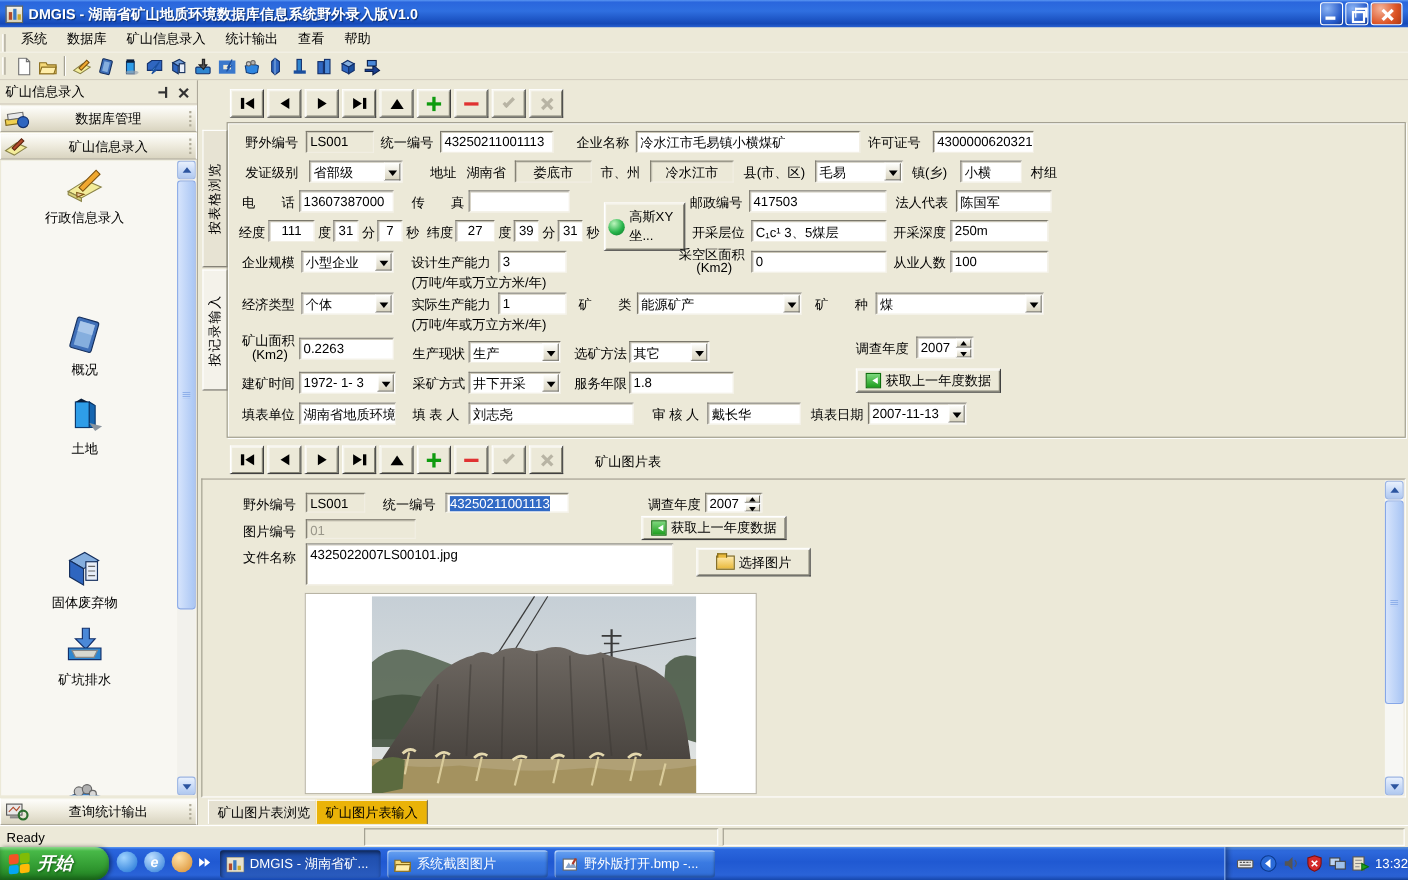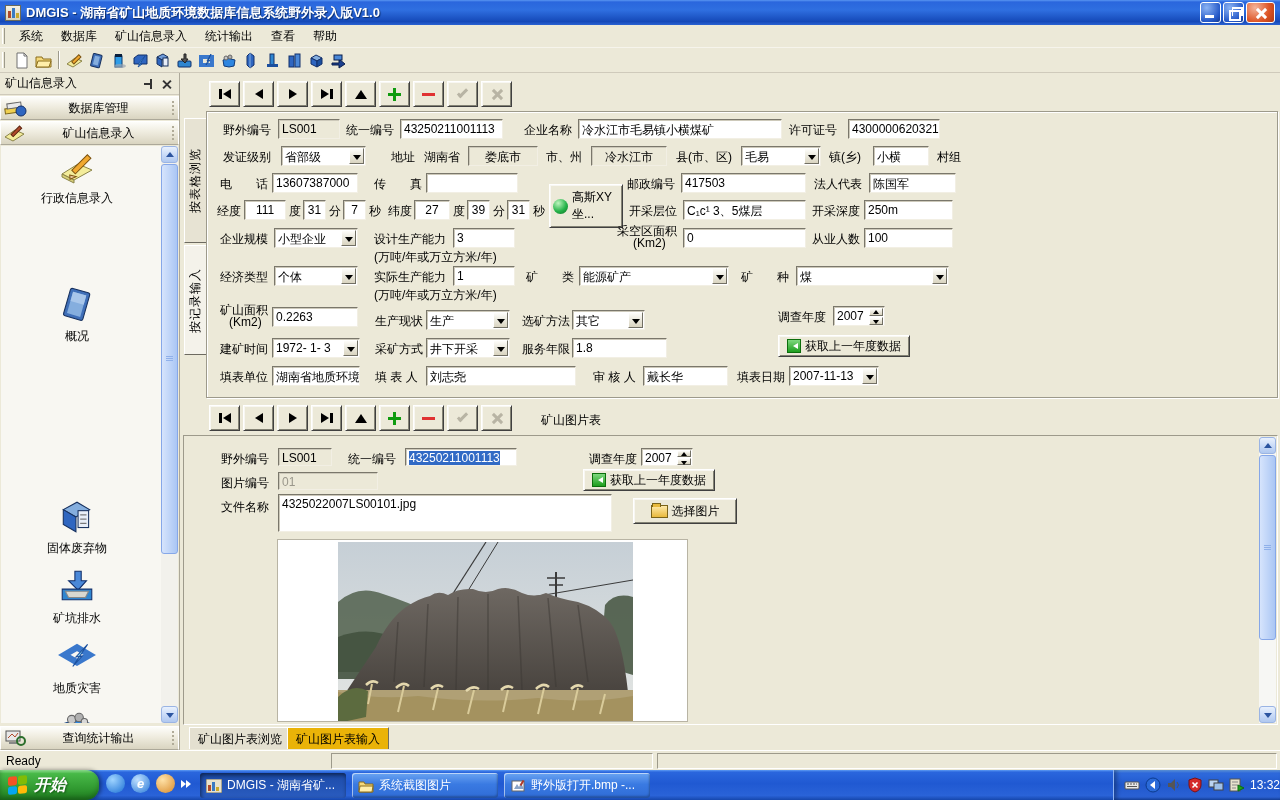--- a/index.html
+++ b/index.html
@@ -20,21 +20,21 @@
     background:radial-gradient(circle at 30% 25%,#8cb4f4,#2458c8 70%,#16398f)}
   .win-min::after{content:"";position:absolute;left:4px;bottom:4px;width:9px;height:3px;background:#fff}
   .win-rest::after{content:"";position:absolute;left:5px;top:7px;width:8px;height:7px;border:2px solid #fff}
   .win-rest::before{content:"";position:absolute;left:8px;top:4px;width:8px;height:7px;border:2px solid #fff;border-left-width:1px;border-bottom:none}
   .win-close{width:29px;background:radial-gradient(circle at 30% 25%,#f5b49a,#dd5526 60%,#b03a14)}
   .win-close::before,.win-close::after{content:"";position:absolute;left:13px;top:4px;width:3px;height:13px;background:#fff}
   .win-close::before{transform:rotate(45deg)}
   .win-close::after{transform:rotate(-45deg)}
 
   
-  .menubar{position:absolute;left:0;top:25px;right:0;height:23px;background:#ece9d8;display:flex;align-items:center;border-bottom:1px solid #f6f4ec}
+  .menubar{position:absolute;left:0;top:25px;right:0;height:23px;background:#ece9d8;display:flex;align-items:flex-end;border-bottom:1px solid #f6f4ec}
   .grip{width:3px;height:16px;border-left:1px solid #fff;border-right:1px solid #9d9a8b;margin:0 5px 0 2px}
   .menu-item{padding:3px 9px;cursor:default}
   .toolbar{position:absolute;left:0;top:48px;right:0;height:25px;background:#ece9d8;display:flex;align-items:center;border-bottom:1px solid #cfcabb}
   .tbtn{width:22px;height:22px;display:flex;align-items:center;justify-content:center}
   .tsep{width:1px;height:18px;background:#9d9a8b;box-shadow:1px 0 0 #fff;margin:0 4px}
 
   
   .sidebar{position:absolute;left:0;top:73px;width:180px;height:677px;background:#ece9d8;border-right:1px solid #aca899}
   .sb-title{height:22px;display:flex;align-items:center;padding:0 5px;border-bottom:1px solid #cfcabb}
   .sb-title span{flex:1;font-size:12px}
@@ -311,45 +311,48 @@
       <div class="sb-item" style="top:140px">
         <svg width="38" height="38" viewBox="0 0 36 36">
             <g transform="rotate(16 18 18)">
               <rect x="8" y="4" width="19" height="27" rx="2" fill="#3f6fb8" stroke="#16305e"></rect>
               <rect x="11" y="7" width="13" height="21" fill="#85aede"></rect>
               <rect x="11" y="7" width="13" height="9" fill="#a8c6ea"></rect>
             </g>
           </svg>
         <div class="silabel">概况</div>
       </div>
+      <div class="sb-item" style="top:210px">
+        <svg width="38" height="40" viewBox="0 0 36 36">
+            <rect x="10" y="8" width="12" height="22" fill="#2e9de8" stroke="#0c3a6e"></rect>
+            <polygon points="22,8 27,11 27,30 22,30" fill="#1565b0" stroke="#0c3a6e"></polygon>
+            <polygon points="10,8 15,5 27,11 22,8" fill="#0a1f3c"></polygon>
+            <rect x="10" y="8" width="12" height="22" fill="url(#none)" opacity="0"></rect>
+            <polygon points="22,26 33,29 27,33" fill="#8a949e"></polygon>
+          </svg>
+        <div class="silabel">土地</div>
+      </div>
       <div class="sb-item" style="top:352px">
         <svg width="40" height="38" viewBox="0 0 36 36">
             <polygon points="5,11 18,4 30,11 17,18" fill="#85aede" stroke="#16305e"></polygon>
             <polygon points="5,11 17,18 17,32 5,25" fill="#2f66c0" stroke="#16305e"></polygon>
             <rect x="19" y="12" width="10" height="16" fill="#e8eef8" stroke="#16305e"></rect>
             <line x1="21" y1="16" x2="27" y2="16" stroke="#666"></line>
             <line x1="21" y1="20" x2="27" y2="20" stroke="#666"></line>
             <line x1="21" y1="24" x2="27" y2="24" stroke="#666"></line>
           </svg>
         <div class="silabel">固体废弃物</div>
       </div>
       <div class="sb-item" style="top:422px">
         <svg width="40" height="38" viewBox="0 0 36 36">
             <polygon points="16,3 16,12 10,12 19,21 27,12 22,12 22,3" fill="#4a88d8" stroke="#13306b"></polygon>
             <path d="M4 20h28v10H4z" fill="#2f86d0" stroke="#13306b"></path>
             <path d="M7 22h22l-3 6H10z" fill="#d8d8d0" stroke="#888"></path>
           </svg>
         <div class="silabel">矿坑排水</div>
-      </div>
-      <div class="sb-item" style="top:492px">
-        <svg width="40" height="38" viewBox="0 0 36 36">
-            <polygon points="6,16 18,9 30,16 18,23" fill="none" stroke="#3a78cc" stroke-width="6"></polygon>
-            <polygon points="28,6 17,18 23,17 14,27" fill="#8fd8f2" stroke="#1b4f9e"></polygon>
-          </svg>
-        <div class="silabel">地质灾害</div>
       </div>
       <div class="sb-item" style="top:562px">
         <svg width="40" height="38" viewBox="0 0 36 36">
             <path d="M5 15q13-6 26 0l-2 13q-11 5-22 0z" fill="#2e86e0" stroke="#123c7a"></path>
             <circle cx="13" cy="11" r="4" fill="#c8c8c8" stroke="#666"></circle>
             <circle cx="20" cy="9" r="4" fill="#b0b0b0" stroke="#666"></circle>
             <circle cx="25" cy="13" r="3" fill="#d8d8d8" stroke="#666"></circle>
           </svg>
         
       </div>

